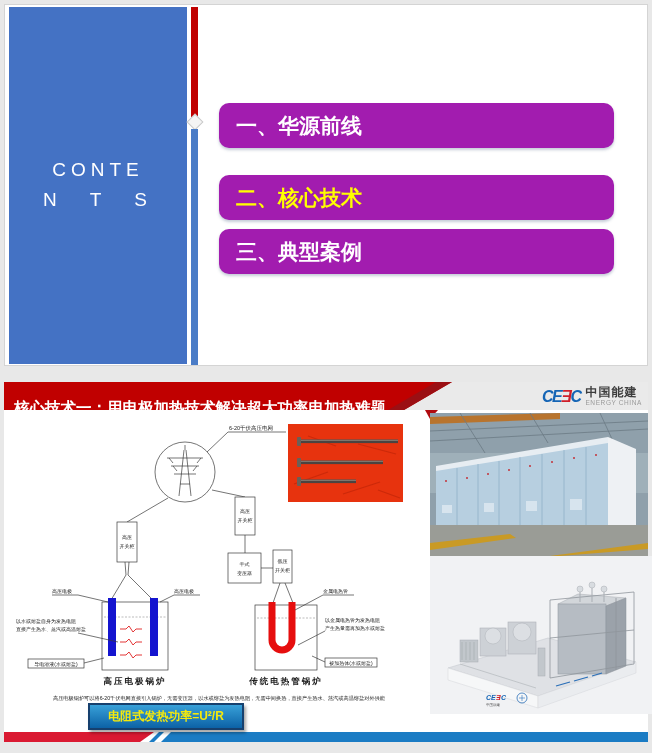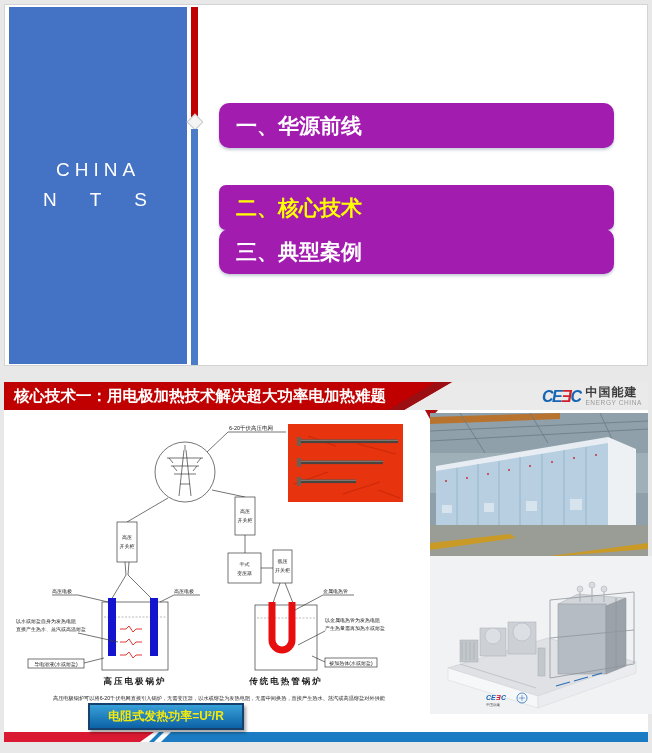--- a/index.html
+++ b/index.html
@@ -17,27 +17,27 @@
   .toc-sub2{letter-spacing:14px;margin-top:8px;margin-left:8px;}
   .vbar-red{position:absolute;left:186px;top:2px;width:7px;height:110px;background:#c00000;}
   .vbar-blue{position:absolute;left:186px;top:124px;width:7px;height:236px;background:#4a7cc7;}
   .vbar-diamond{position:absolute;left:184px;top:111px;width:10px;height:10px;background:#f4f4f4;border:1px solid #c9c9c9;transform:rotate(45deg);}
   .toc-items{position:absolute;left:214px;top:0;width:399px;height:100%;}
   .toc-btn{position:absolute;left:0;width:395px;height:45px;background:#a21caf;border-radius:10px;color:#fff;
            font-size:21px;font-weight:bold;line-height:45px;padding-left:17px;box-sizing:border-box;
            box-shadow:0 2px 3px rgba(90,110,140,.35);cursor:pointer;}
   .toc-btn.hl{color:#ffff00;}
   .toc-btn-1{top:98px;}
-  .toc-btn-2{top:180px;border-radius:7px;}
+  .toc-btn-2{top:170px;}
   .toc-btn-3{top:224px;}
 
   
   .band{position:absolute;left:0;top:0;width:644px;height:28px;background:#eaeaea;}
   .banner-svg{position:absolute;left:0;top:0;width:644px;height:40px;}
-  .banner-title{position:absolute;left:10px;top:0;height:28px;line-height:28px;color:#fff;
+  .banner-title{position:absolute;left:10px;top:12px;height:28px;line-height:28px;color:#fff;
                 font-size:15.5px;font-weight:bold;z-index:3;white-space:nowrap;}
   .logo{position:absolute;right:6px;top:2px;height:25px;display:flex;align-items:center;gap:5px;z-index:3;}
   .ceec-letters{font-size:16px;font-weight:900;font-style:italic;letter-spacing:-1.5px;color:#1565b5;line-height:22px;}
   .ceec-letters .red{color:#d01f2a;}
   .logo-txt{display:flex;flex-direction:column;justify-content:center;}
   .logo-cn{font-size:12px;font-weight:bold;color:#3c3c3c;line-height:13px;letter-spacing:1px;}
   .logo-en{font-size:6.5px;color:#9a9a9a;letter-spacing:.6px;line-height:8px;}
 
   .diagram-svg{position:absolute;left:10px;top:30px;width:410px;height:300px;}
   .rods-svg{position:absolute;left:284px;top:42px;width:132px;height:82px;}
@@ -58,21 +58,21 @@
   .dcap{font-size:8.5px;font-weight:bold;letter-spacing:2px;}
 </style>
 </head>
 <body>
 
 <div class="canvas">
 
   <section class="slide slide-top">
     <div class="toc-panel">
       <div class="toc-text">
-        <div class="toc-sub">CHINA</div>
+        <div class="toc-sub">CONTE</div>
         <div class="toc-sub toc-sub2">N T S</div>
       </div>
     </div>
     <div class="vbar-red"></div>
     <div class="vbar-diamond"></div>
     <div class="vbar-blue"></div>
     <div class="toc-items">
       <div class="toc-btn toc-btn-1">
         <span>一、华源前线</span>
       </div>

